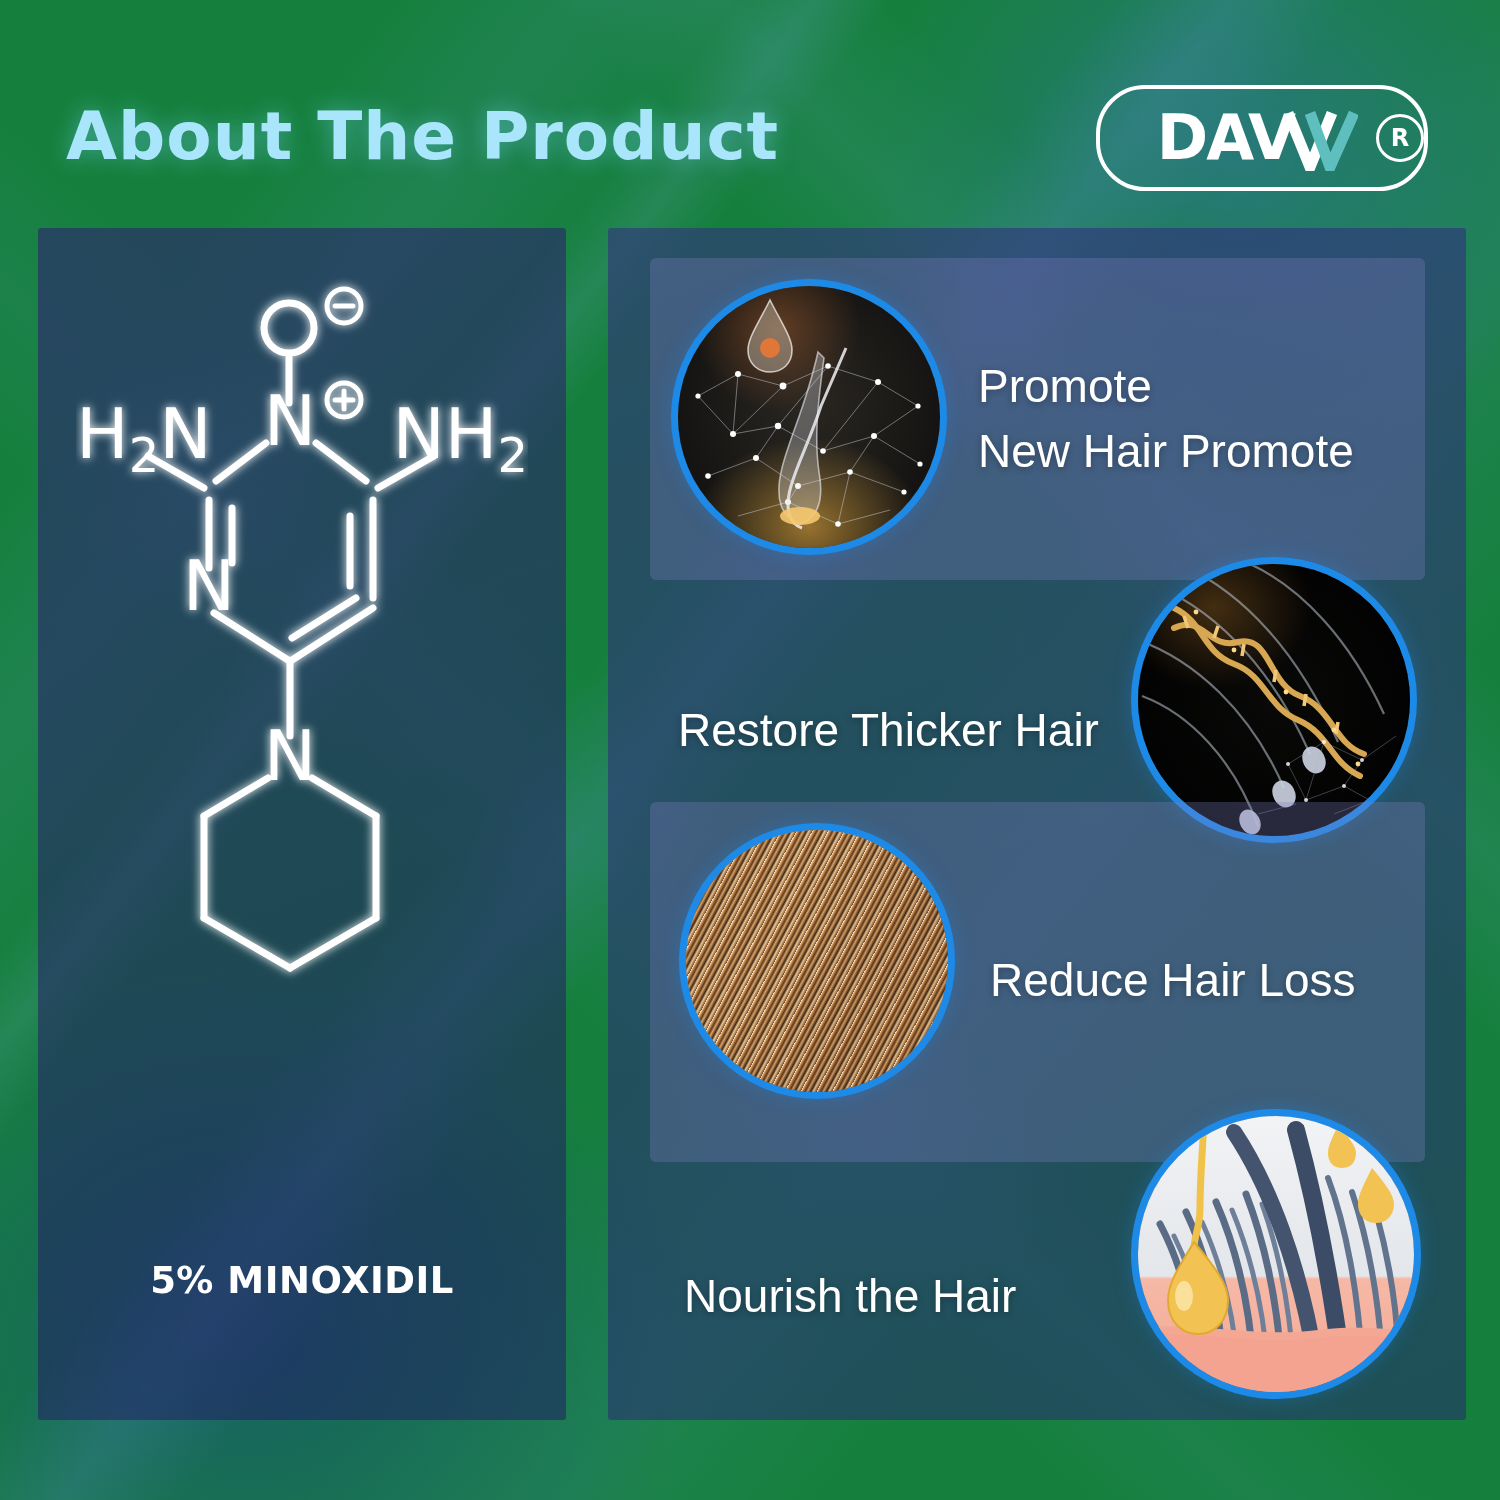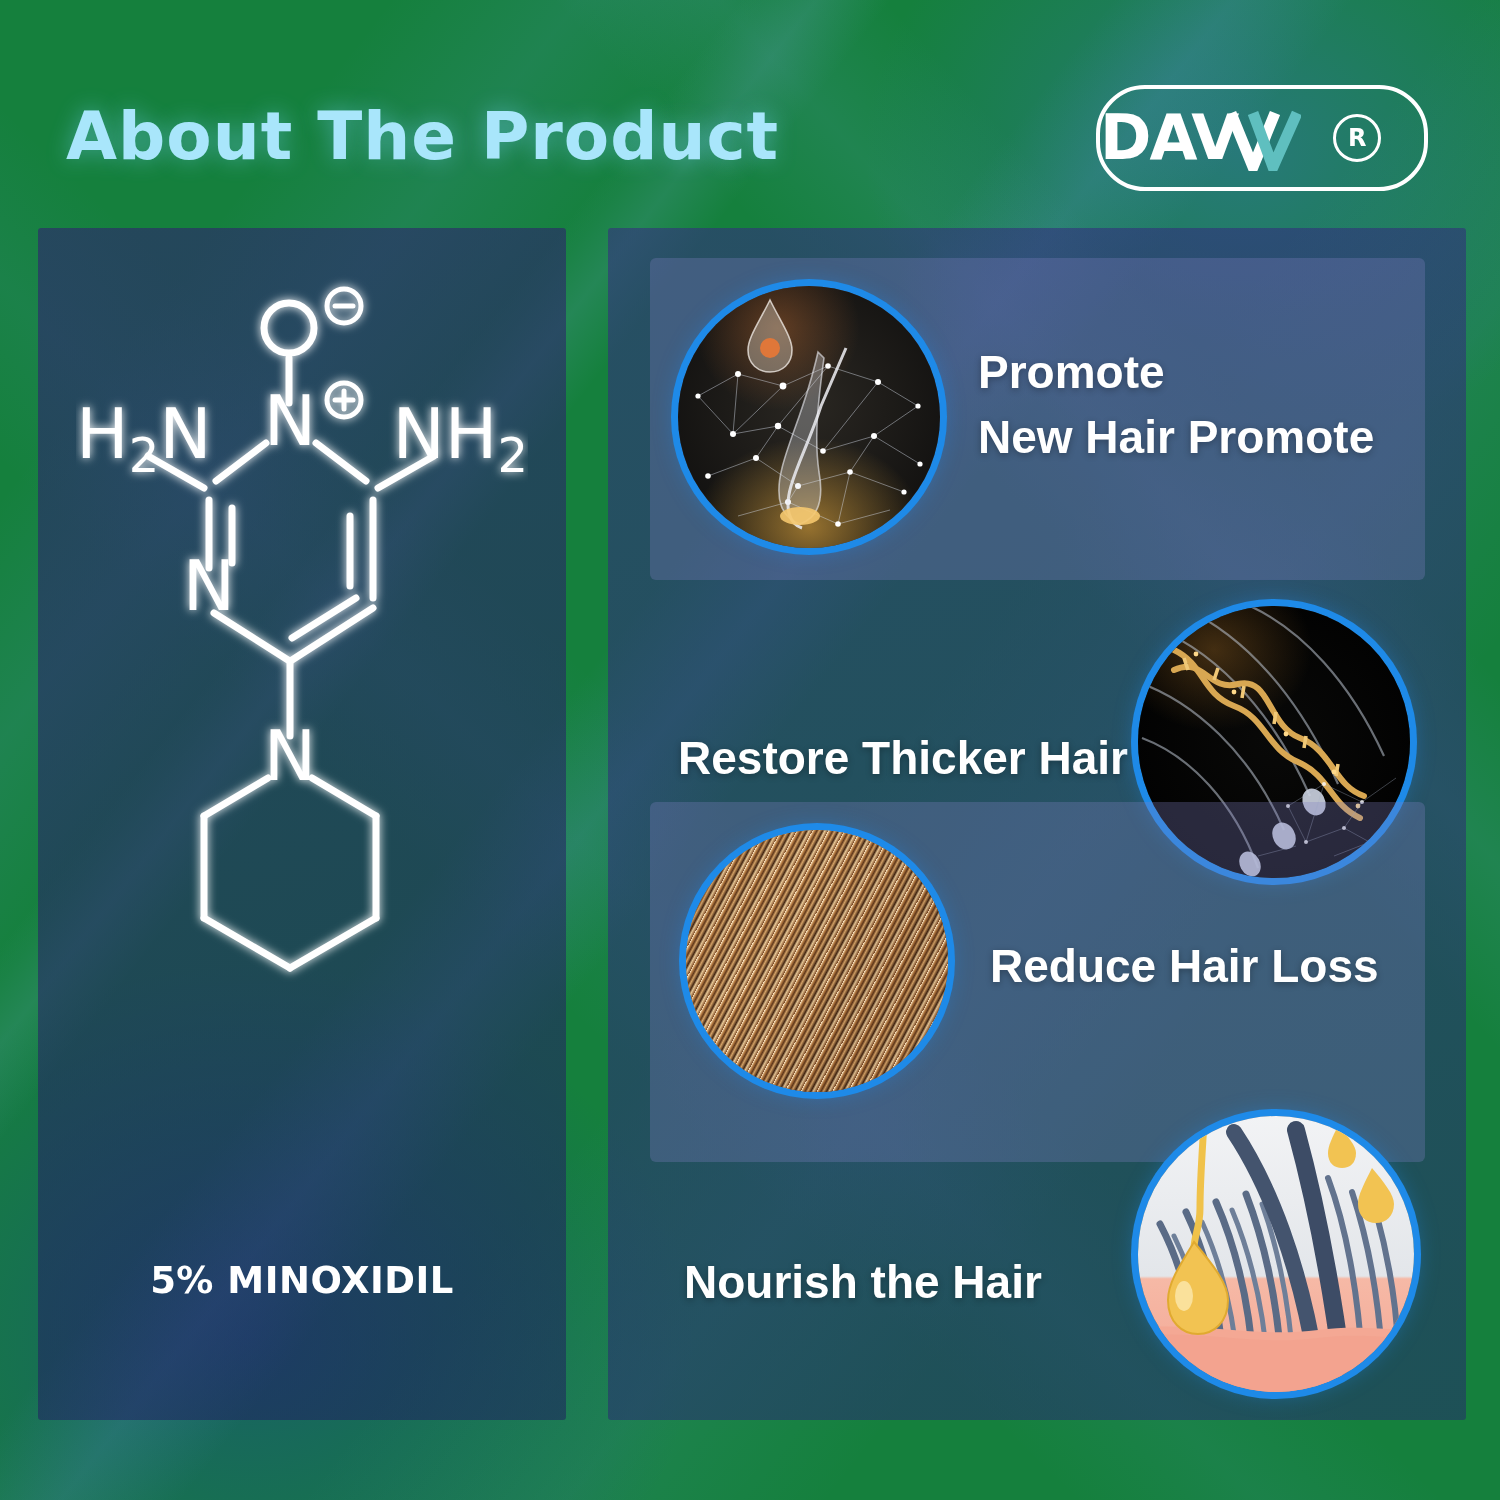--- a/index.html
+++ b/index.html
@@ -32,21 +32,21 @@
       background:radial-gradient(ellipse at center,rgba(70,110,220,.38),rgba(70,110,220,0) 70%);}
   .glow-bl{position:absolute;left:-200px;bottom:-220px;width:900px;height:760px;
       background:radial-gradient(ellipse at center,rgba(30,50,160,.40),rgba(30,50,160,0) 70%);}
 
   
   .title{position:absolute;left:66px;top:98px;font-size:66px;letter-spacing:1px;
     color:#a9e6fb;font-weight:700;font-family:"DejaVu Sans",sans-serif;
     text-shadow:0 0 22px rgba(120,210,255,.45);white-space:nowrap;}
 
   .logo{position:absolute;left:1096px;top:85px;width:324px;height:98px;
-    border:4px solid #ffffff;border-radius:49px;display:flex;align-items:center;justify-content:flex-start;gap:16px;}
+    border:4px solid #ffffff;border-radius:49px;display:flex;align-items:center;justify-content:flex-end;gap:2px;}
   .logo-word{display:flex;align-items:center;}
   .logo-dav{font-size:62px;font-weight:700;color:#ffffff;letter-spacing:-2px;
      font-family:"DejaVu Sans",sans-serif;line-height:1;}
   .logo-check{margin-left:-10px;margin-top:4px;}
   .logo-r{margin-left:16px;width:42px;height:42px;border:3px solid #ffffff;border-radius:50%;
      display:flex;align-items:center;justify-content:center;color:#fff;font-size:24px;font-weight:700;
      font-family:"DejaVu Sans",sans-serif;}
 
   
   .panel-left{position:absolute;left:38px;top:228px;width:528px;height:1192px;
@@ -57,30 +57,30 @@
   .molecule{position:absolute;left:38px;top:40px;width:452px;height:800px;}
   .mol-label{position:absolute;left:0;right:0;top:1031px;text-align:center;
      color:#ffffff;font-size:37px;font-weight:700;letter-spacing:.5px;
      font-family:"DejaVu Sans",sans-serif;}
 
   
   .card{position:absolute;display:flex;align-items:center;}
   .card-bg{background:rgba(128,130,196,.30);border-radius:6px;}
 
   .c1{left:650px;top:258px;width:775px;height:322px;}
-  .c2{left:650px;top:634px;width:775px;height:232px;}
+  .c2{left:650px;top:592px;width:775px;height:232px;}
   .c3{left:650px;top:802px;width:775px;height:360px;}
   .c4{left:650px;top:1158px;width:775px;height:232px;}
 
   .circ{position:absolute;border-radius:50%;overflow:hidden;
      box-shadow:0 0 0 7px #1e8ae8, 0 0 22px 3px rgba(30,138,232,.45);}
 
   .ftxt{position:absolute;color:#ffffff;font-size:46px;line-height:1.42;
-     font-family:"Liberation Sans",sans-serif;font-weight:700;
-     text-shadow:0 2px 7px rgba(0,0,0,.30);}
+     font-family:"Liberation Sans",sans-serif;font-weight:400;
+     text-shadow:0 2px 7px rgba(0,0,0,.30);margin-top:14px;}
 
   
   .art-follicle{width:100%;height:100%;
      background:radial-gradient(ellipse 70% 55% at 50% 92%,rgba(255,190,70,.55),rgba(255,170,50,0) 62%),
                 radial-gradient(circle at 38% 16%,rgba(255,140,60,.30),rgba(255,140,60,0) 30%),
                 radial-gradient(circle at 50% 45%,#2a2722 0%,#121110 78%);}
   .art-dnahair{width:100%;height:100%;
      background:radial-gradient(ellipse 60% 50% at 28% 16%,rgba(255,170,60,.25),rgba(255,170,60,0) 60%),
                 radial-gradient(circle at 50% 50%,#090908 0%,#010101 85%);}
   .art-hairtex{width:100%;height:100%;

